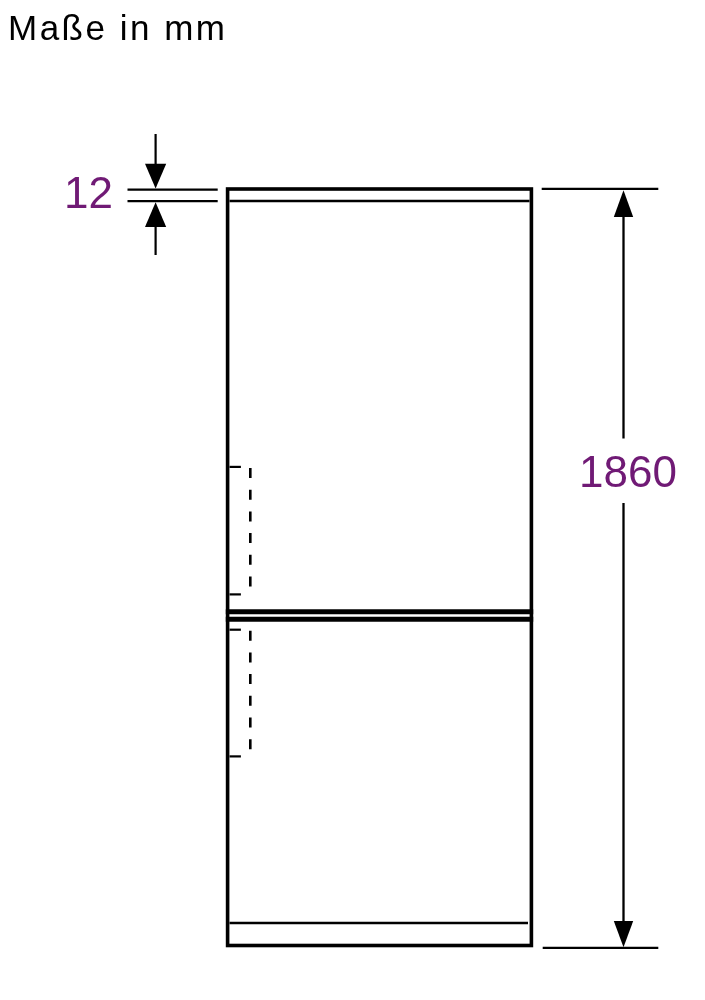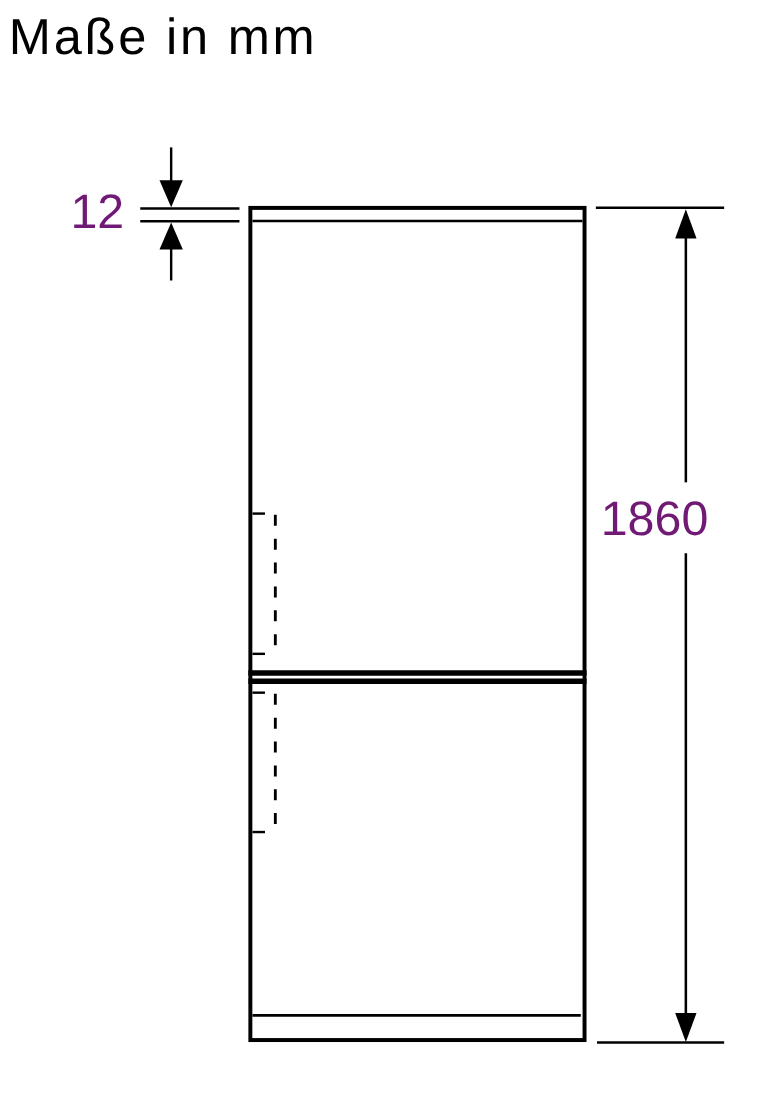--- a/index.html
+++ b/index.html
@@ -13,44 +13,44 @@
     height: 1000px;
     background: #ffffff;
     font-family: "Liberation Sans", "DejaVu Sans", sans-serif;
     color: #000000;
     overflow: hidden;
   }
   .title {
     position: absolute;
     left: 8px;
     top: 10px;
-    font-size: 46px;
+    font-size: 35px;
     letter-spacing: 2.5px;
     line-height: 1;
     white-space: nowrap;
     color: #000000;
   }
   .dim-label {
     position: absolute;
     font-size: 44px;
     line-height: 1;
     white-space: nowrap;
     color: #701a75;
   }
   .dim-12 {
     left: 43px;
     top: 171px;
     width: 70px;
     text-align: right;
   }
   .dim-1860 {
-    left: 525px;
+    left: 537px;
     top: 450px;
     width: 140px;
-    text-align: center;
+    text-align: right;
   }
   svg.drawing {
     position: absolute;
     left: 0;
     top: 0;
   }
   svg.drawing line, svg.drawing rect, svg.drawing path {
     stroke: #000000;
     fill: none;
   }

